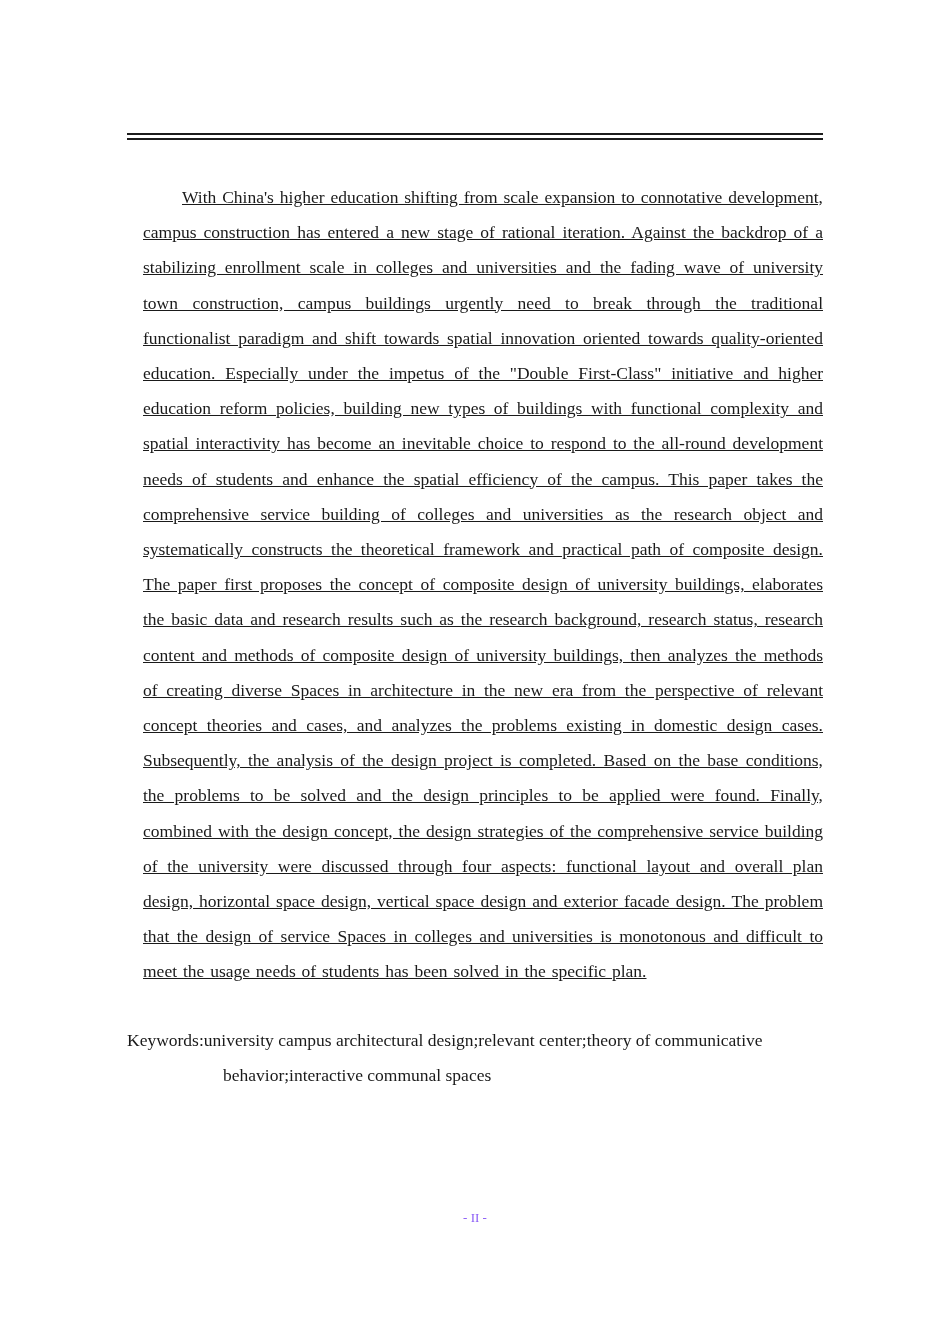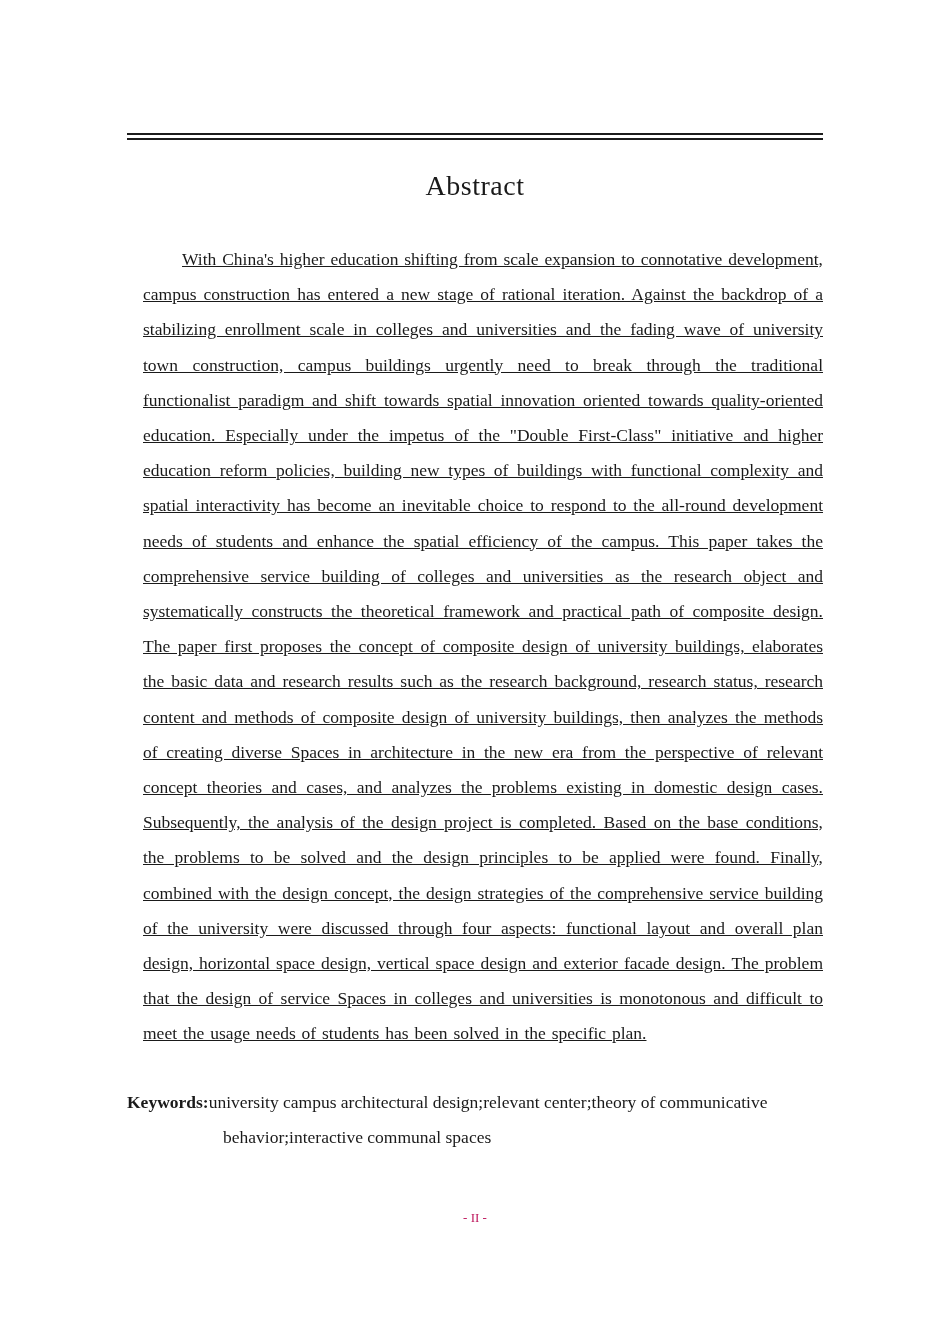--- a/index.html
+++ b/index.html
@@ -43,38 +43,37 @@
   }
   .keywords-block {
     margin: 33px 0 0 0;
     font-size: 17.5px;
     line-height: 35.2px;
     padding-left: 96px;
     text-indent: -96px;
     text-align: left;
   }
   .keywords-label {
-    font-weight: 700;
+    font-weight: 400;
   }
   .page-number {
     position: absolute;
     left: 0;
     right: 0;
     top: 1210px;
     text-align: center;
     font-size: 13px;
-    color: #be185d;
+    color: #8b5cf6;
   }
 </style>
 </head>
 <body>
 
 <div class="page">
   <div class="top-rule"></div>
 
-  <h1 class="page-title">Abstract</h1>
 
   <p class="abstract-paragraph">With China's higher education shifting from scale expansion to connotative development, campus construction has entered a new stage of rational iteration. Against the backdrop of a stabilizing enrollment scale in colleges and universities and the fading wave of university town construction, campus buildings urgently need to break through the traditional functionalist paradigm and shift towards spatial innovation oriented towards quality-oriented education. Especially under the impetus of the "Double First-Class" initiative and higher education reform policies, building new types of buildings with functional complexity and spatial interactivity has become an inevitable choice to respond to the all-round development needs of students and enhance the spatial efficiency of the campus. This paper takes the comprehensive service building of colleges and universities as the research object and systematically constructs the theoretical framework and practical path of composite design. The paper first proposes the concept of composite design of university buildings, elaborates the basic data and research results such as the research background, research status, research content and methods of composite design of university buildings, then analyzes the methods of creating diverse Spaces in architecture in the new era from the perspective of relevant concept theories and cases, and analyzes the problems existing in domestic design cases. Subsequently, the analysis of the design project is completed. Based on the base conditions, the problems to be solved and the design principles to be applied were found. Finally, combined with the design concept, the design strategies of the comprehensive service building of the university were discussed through four aspects: functional layout and overall plan design, horizontal space design, vertical space design and exterior facade design. The problem that the design of service Spaces in colleges and universities is monotonous and difficult to meet the usage needs of students has been solved in the specific plan.</p>
 
   <div class="keywords-block"><span class="keywords-label">Keywords:</span><span>university campus architectural design;relevant center;theory of communicative behavior;interactive communal spaces</span></div>
 </div>
 
 <div class="page-number">- II -</div>
 
 </body></html>

